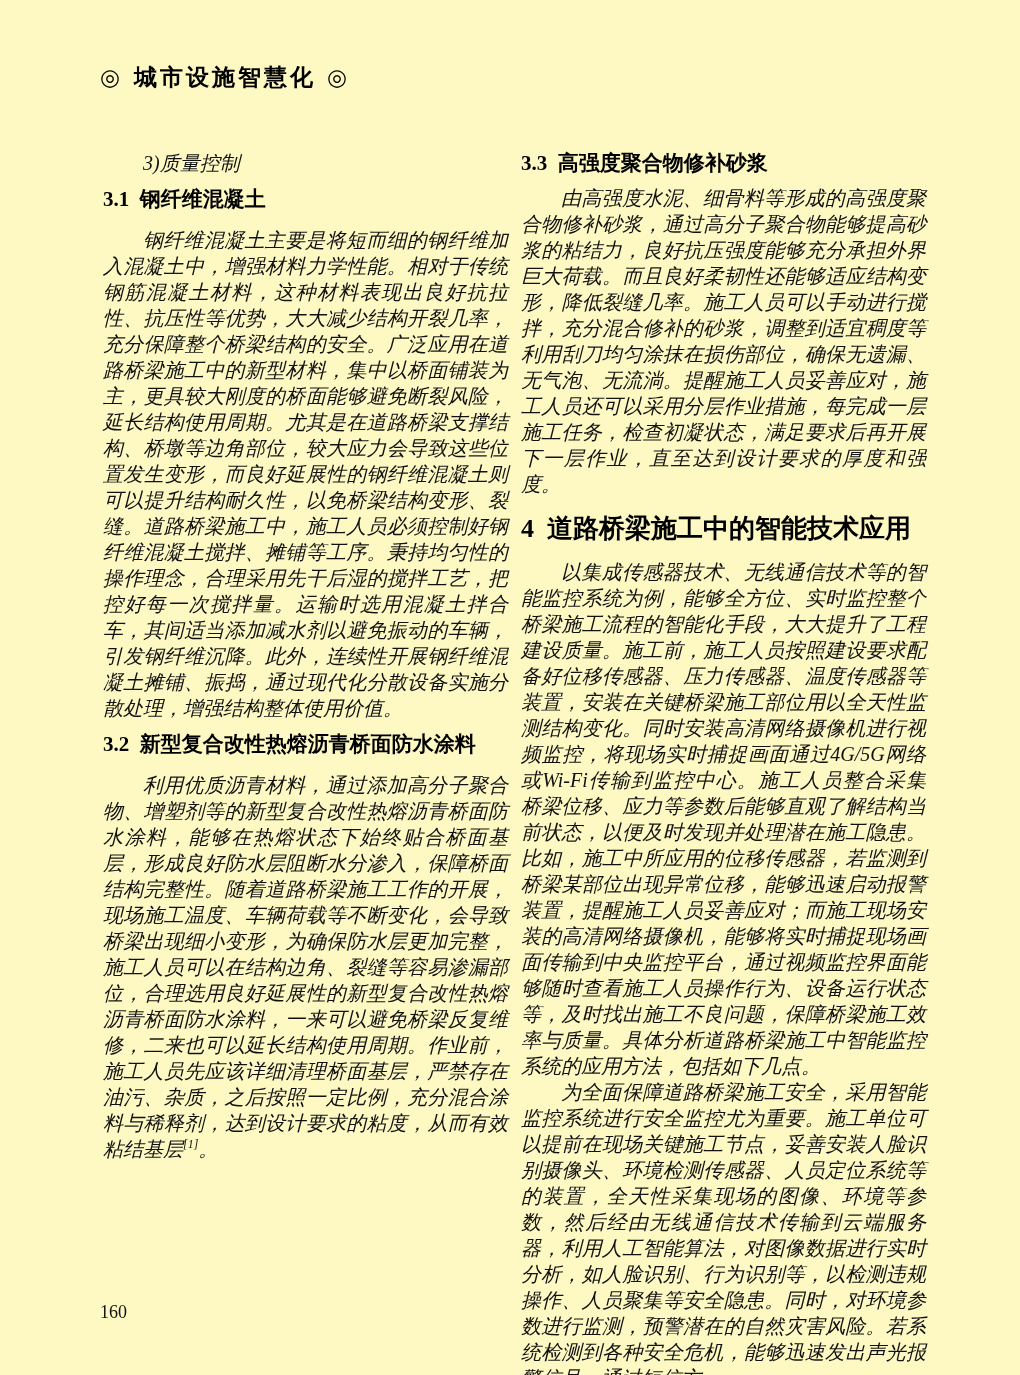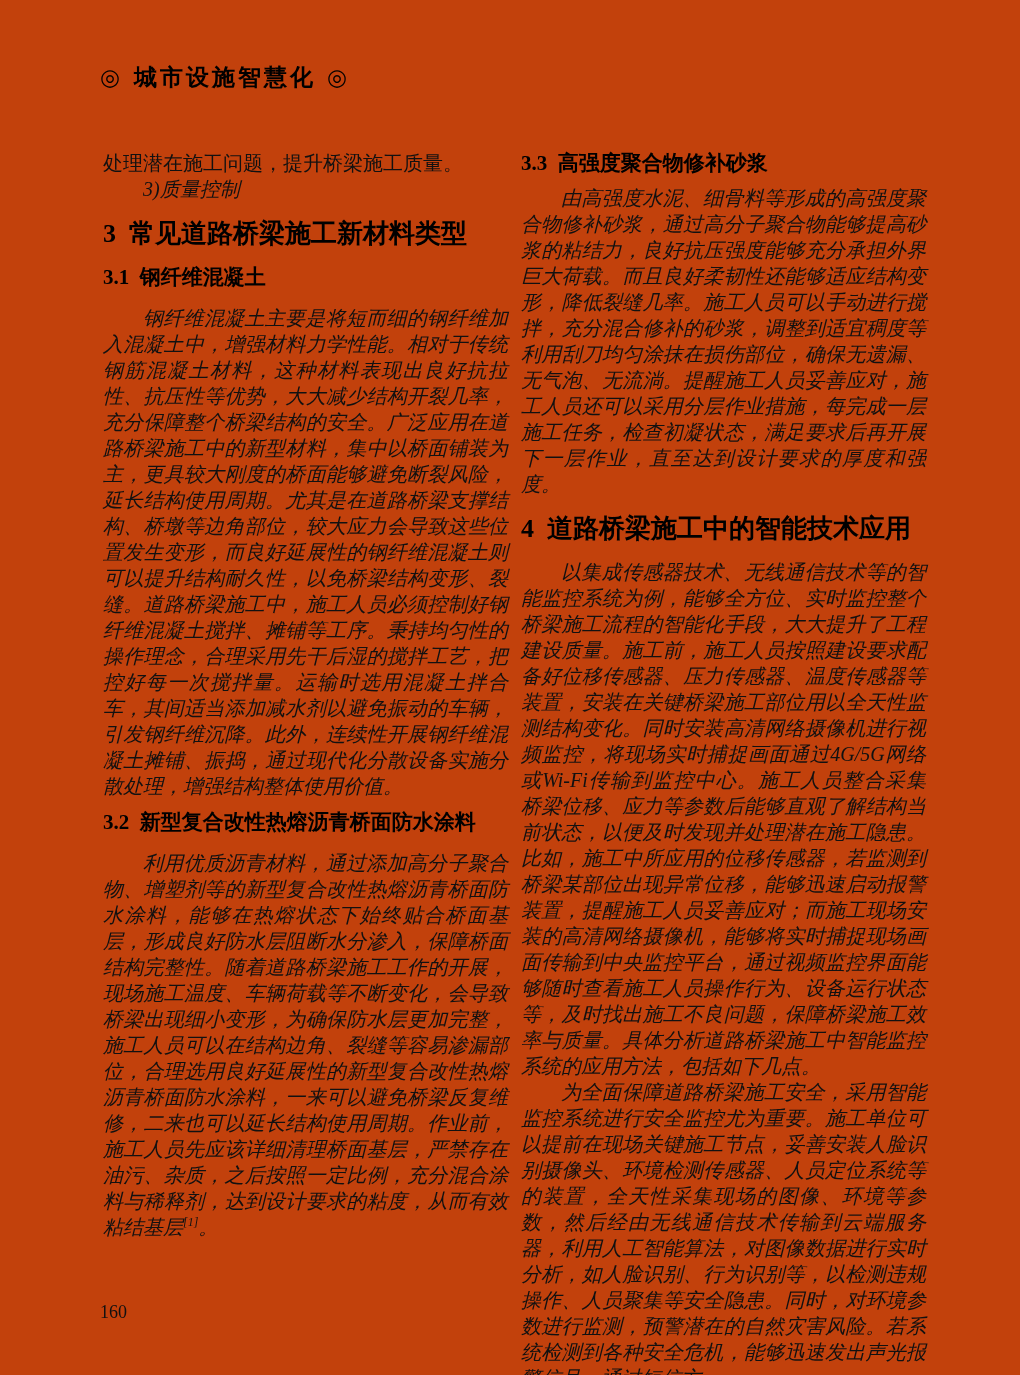--- a/index.html
+++ b/index.html
@@ -5,21 +5,21 @@
   html, body { margin: 0; padding: 0; }
   body {
     width: 1020px; height: 1375px;
     background: #ffffff;
     font-family: "Liberation Serif", "DejaVu Serif", serif;
     color: #111111;
   }
   .page {
     position: relative;
     width: 1020px; height: 1375px;
-    background: #c2410c;
+    background: #fef9c3;
     overflow: hidden;
   }
   .journal-header {
     position: absolute;
     left: 100px; top: 62px;
     font-family: "DejaVu Sans", "Liberation Sans", sans-serif;
     font-weight: bold;
     font-size: 23px;
     letter-spacing: 3px;
     color: #000000;
@@ -75,24 +75,22 @@
 </head>
 <body>
 
 <div class="page">
 
   <div class="journal-header">◎ 城市设施智慧化 ◎</div>
 
   <div class="columns">
 
     <div class="col">
-      <p class="body">处理潜在施工问题，提升桥梁施工质量。</p>
       <p class="body indent">3)质量控制</p>
 
-      <h2 class="section">3  常见道路桥梁施工新材料类型</h2>
 
       <h3 class="subsection">3.1  钢纤维混凝土</h3>
       <p class="body indent">钢纤维混凝土主要是将短而细的钢纤维加入混凝土中，增强材料力学性能。相对于传统钢筋混凝土材料，这种材料表现出良好抗拉性、抗压性等优势，大大减少结构开裂几率，充分保障整个桥梁结构的安全。广泛应用在道路桥梁施工中的新型材料，集中以桥面铺装为主，更具较大刚度的桥面能够避免断裂风险，延长结构使用周期。尤其是在道路桥梁支撑结构、桥墩等边角部位，较大应力会导致这些位置发生变形，而良好延展性的钢纤维混凝土则可以提升结构耐久性，以免桥梁结构变形、裂缝。道路桥梁施工中，施工人员必须控制好钢纤维混凝土搅拌、摊铺等工序。秉持均匀性的操作理念，合理采用先干后湿的搅拌工艺，把控好每一次搅拌量。运输时选用混凝土拌合车，其间适当添加减水剂以避免振动的车辆，引发钢纤维沉降。此外，连续性开展钢纤维混凝土摊铺、振捣，通过现代化分散设备实施分散处理，增强结构整体使用价值。</p>
 
       <h3 class="subsection">3.2  新型复合改性热熔沥青桥面防水涂料</h3>
       <p class="body indent"><span>利用优质沥青材料，通过添加高分子聚合物、增塑剂等的新型复合改性热熔沥青桥面防水涂料，能够在热熔状态下始终贴合桥面基层，形成良好防水层阻断水分渗入，保障桥面结构完整性。随着道路桥梁施工工作的开展，现场施工温度、车辆荷载等不断变化，会导致桥梁出现细小变形，为确保防水层更加完整，施工人员可以在结构边角、裂缝等容易渗漏部位，合理选用良好延展性的新型复合改性热熔沥青桥面防水涂料，一来可以避免桥梁反复维修，二来也可以延长结构使用周期。作业前，施工人员先应该详细清理桥面基层，严禁存在油污、杂质，之后按照一定比例，充分混合涂料与稀释剂，达到设计要求的粘度，从而有效粘结基层</span><sup class="ref">[1]</sup><span>。</span></p>
     </div>
 
     <div class="col">
       <h3 class="subsection">3.3  高强度聚合物修补砂浆</h3>

